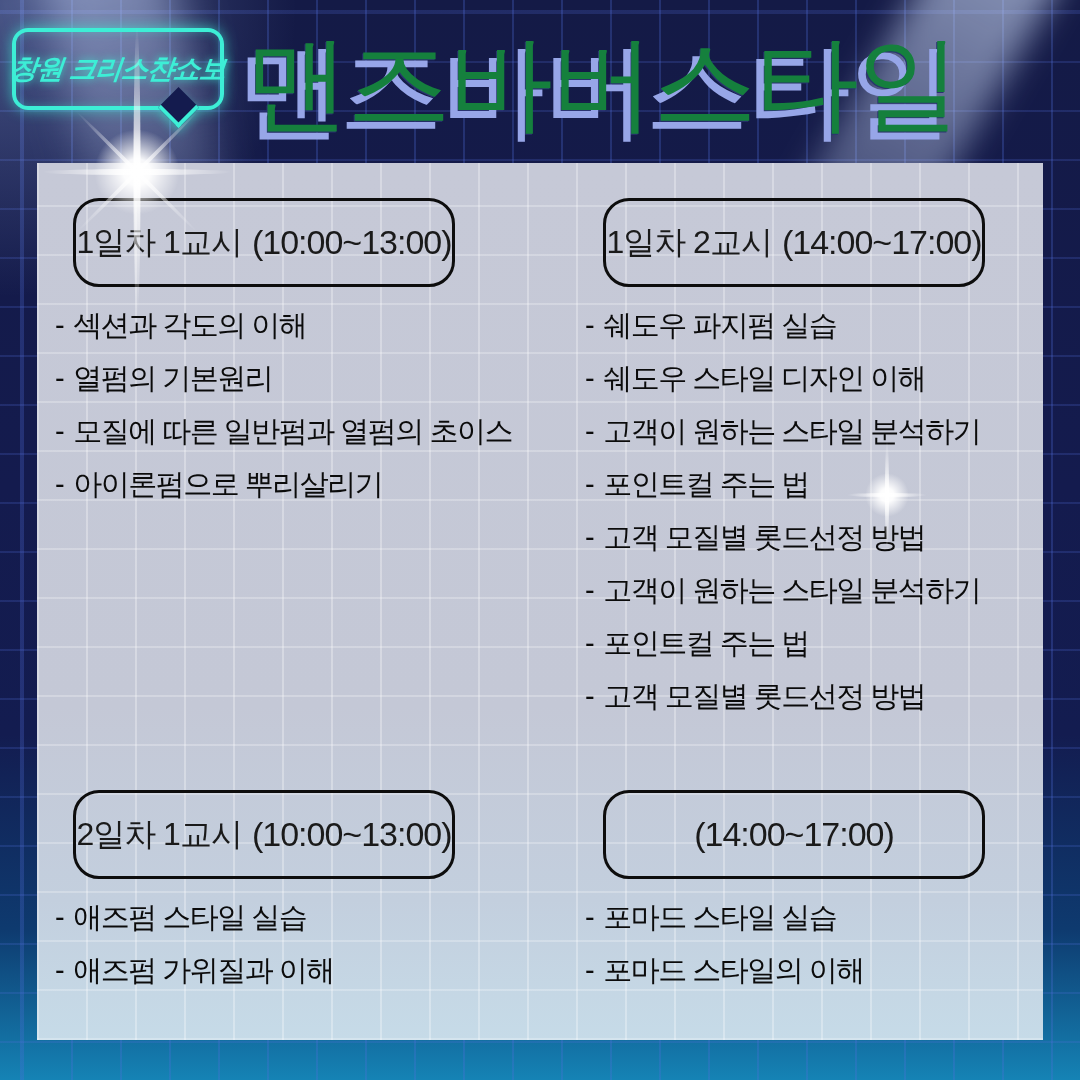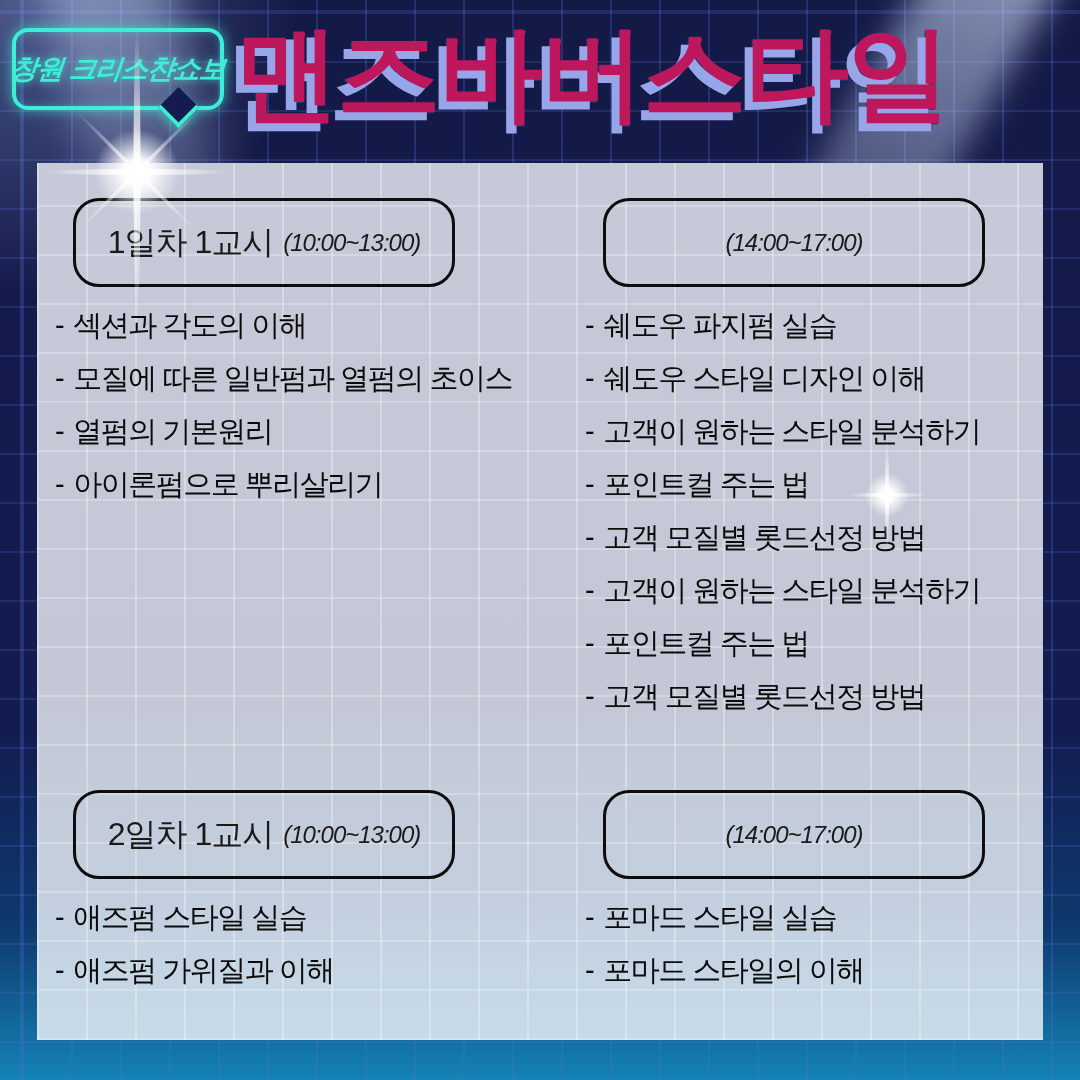--- a/index.html
+++ b/index.html
@@ -46,22 +46,22 @@
     letter-spacing:-1px;transform:skewX(-6deg);
     text-shadow:0 0 8px rgba(62,238,214,.85);white-space:nowrap;
   }
   .badge-tail{
     position:absolute;bottom:-16px;left:148px;width:25px;height:25px;
     background:#141b4e;border-right:4px solid #3deed6;border-bottom:4px solid #3deed6;
     transform:rotate(45deg);box-shadow:4px 4px 10px rgba(62,238,214,.45);
   }
   
   .title{
-    position:absolute;left:235px;top:14px;width:650px;margin:0;z-index:4;
-    text-align:center;color:#be185d;font-size:104px;font-weight:700;
+    position:absolute;left:235px;top:14px;width:650px;margin:10px;z-index:4;
+    text-align:center;color:#15803d;font-size:104px;font-weight:400;
     letter-spacing:-2px;line-height:1.15;
     text-shadow:-8px 8px 0 #97a6e8, -1px 1px 0 #2a3470;
     white-space:nowrap;
   }
   
   .panel{
     position:absolute;left:37px;top:163px;width:1006px;height:877px;z-index:2;
     background:
       repeating-linear-gradient(90deg, rgba(255,255,255,0.30) 0 2px, transparent 2px 49px),
       repeating-linear-gradient(0deg, rgba(255,255,255,0.25) 0 2px, transparent 2px 49px),
@@ -71,21 +71,21 @@
   .s1{left:18px;top:35px;}
   .s2{left:548px;top:35px;}
   .s3{left:18px;top:627px;}
   .s4{left:548px;top:627px;}
   .header-box{
     display:flex;align-items:center;justify-content:center;gap:10px;
     width:376px;height:83px;margin-left:18px;box-sizing:content-box;
     border:3.5px solid #0d0d0d;border-radius:26px;background:transparent;
   }
   .h-title{font-size:32px;color:#1a1a1a;font-weight:400;letter-spacing:-1px;white-space:nowrap;}
-  .h-time{font-size:24px;color:#1a1a1a;font-weight:400;letter-spacing:-1px;white-space:nowrap;font-style:italic;}
+  .h-time{font-size:34px;color:#1a1a1a;font-weight:400;letter-spacing:-1px;white-space:nowrap;}
   .items{margin-top:12px;}
   .item{
     font-size:29px;font-weight:400;color:#0b0b0b;line-height:53px;
     letter-spacing:-1.5px;white-space:nowrap;
   }
   .dash{margin-right:10px;}
   
   .sparkle{position:absolute;z-index:6;pointer-events:none;}
   .sparkle div{position:absolute;left:50%;top:50%;}
   .core{border-radius:50%;transform:translate(-50%,-50%);
@@ -120,28 +120,29 @@
 
   <div class="panel">
 
     <section class="section s1">
       <div class="header-box">
         <span class="h-title">1일차 1교시</span>
         <span class="h-time">(10:00~13:00)</span>
       </div>
       <div class="items">
           <div class="item"><span class="dash">-</span><span class="txt">섹션과 각도의 이해</span></div>
+          <div class="item"><span class="dash">-</span><span class="txt">열펌의 기본원리</span></div>
           <div class="item"><span class="dash">-</span><span class="txt">모질에 따른 일반펌과 열펌의 초이스</span></div>
-          <div class="item"><span class="dash">-</span><span class="txt">열펌의 기본원리</span></div>
           <div class="item"><span class="dash">-</span><span class="txt">아이론펌으로 뿌리살리기</span></div>
         </div>
     </section>
 
     <section class="section s2">
       <div class="header-box">
+        <span class="h-title">1일차 2교시</span>
         <span class="h-time">(14:00~17:00)</span>
       </div>
       <div class="items">
           <div class="item"><span class="dash">-</span><span class="txt">쉐도우 파지펌 실습</span></div>
           <div class="item"><span class="dash">-</span><span class="txt">쉐도우 스타일 디자인 이해</span></div>
           <div class="item"><span class="dash">-</span><span class="txt">고객이 원하는 스타일 분석하기</span></div>
           <div class="item"><span class="dash">-</span><span class="txt">포인트컬 주는 법</span></div>
           <div class="item"><span class="dash">-</span><span class="txt">고객 모질별 롯드선정 방법</span></div>
           <div class="item"><span class="dash">-</span><span class="txt">고객이 원하는 스타일 분석하기</span></div>
           <div class="item"><span class="dash">-</span><span class="txt">포인트컬 주는 법</span></div>

